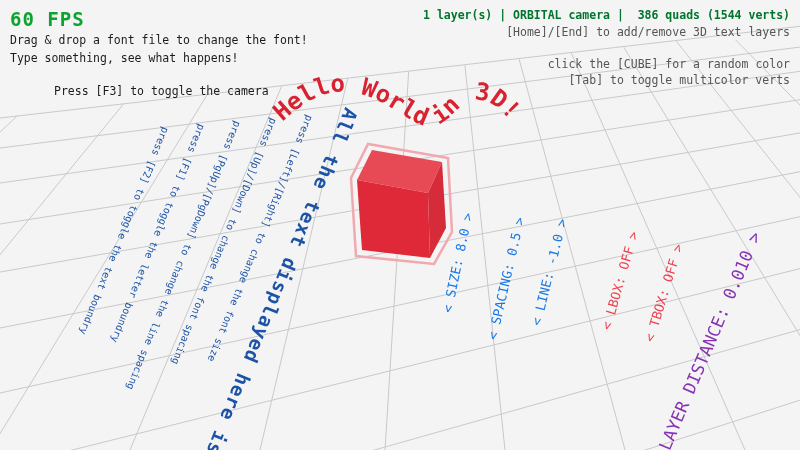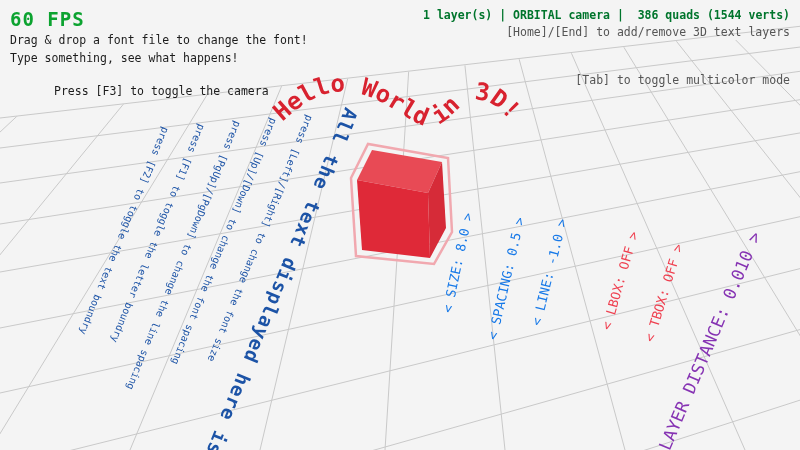--- a/index.html
+++ b/index.html
@@ -102,15 +102,16 @@
     </g>
   </svg>
 
   <div class="hud" id="fps">60 FPS</div>
   <div class="hud lhelp" id="lhelp0">Drag &amp; drop a font file to change the font!</div>
   <div class="hud lhelp" id="lhelp1">Type something, see what happens!</div>
   <div class="hud lhelp" id="lhelp2">Press [F3] to toggle the camera</div>
 
   <div class="hud" id="statusline">1 layer(s) | ORBITAL camera |  386 quads (1544 verts)</div>
   <div class="hud rhelp" id="rhelp0">[Home]/[End] to add/remove 3D text layers</div>
-  <div class="hud rhelp" id="rhelp3">[Tab] to toggle multicolor mode</div>
+  <div class="hud rhelp" id="rhelp2">click the [CUBE] for a random color</div>
+  <div class="hud rhelp" id="rhelp3">[Tab] to toggle multicolor verts</div>
 
 </div>
 
 </body></html>

